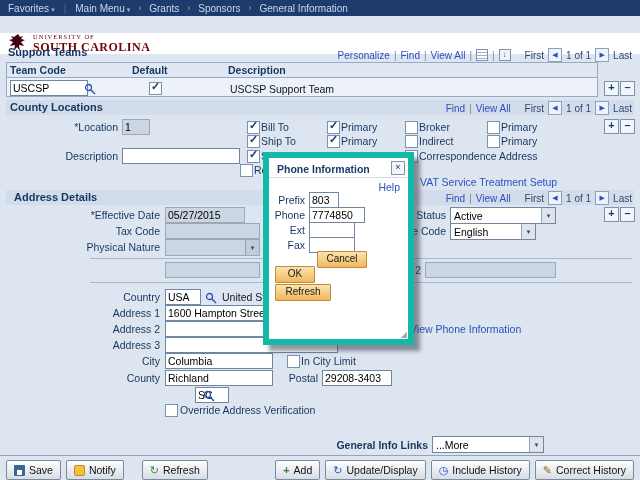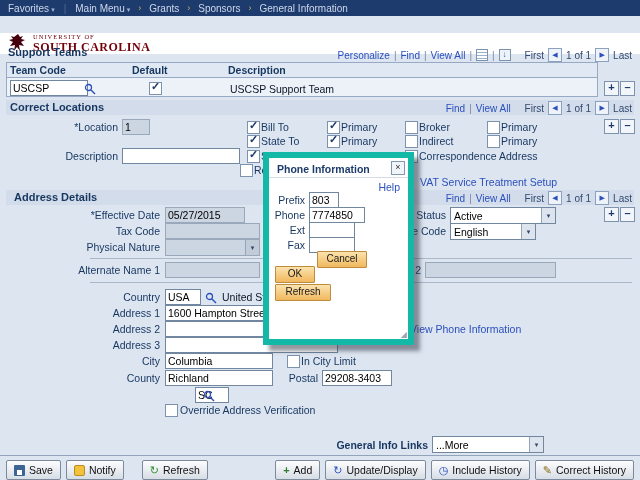--- a/index.html
+++ b/index.html
@@ -126,21 +126,21 @@
         <circle cx="4.5" cy="4.5" r="3" fill="none" stroke="#2b50bd" stroke-width="1.3"></circle>
         <line x1="7" y1="7" x2="11" y2="11" stroke="#2b50bd" stroke-width="1.5"></line>
       </svg>
   </span>
   <span class="cb checked" style="left:149px;top:82px"></span>
   <div class="val" style="left:230px;top:83px">USCSP Support Team</div>
   <span class="pm" style="left:604px;top:81px">+</span>
   <span class="pm" style="left:620px;top:81px">–</span>
 
   <div class="secbar" style="top:100px"></div>
-  <div class="abs title" style="left:10px;top:101px">Correct Locations</div>
+  <div class="abs title" style="left:10px;top:101px">County Locations</div>
   <div class="abs tbar" style="top:101px;right:8px">
     <span class="lnk">Find</span>
       <span class="sep">|</span>
     <span class="lnk">View All</span>
     <span style="width:6px"></span>
     <span class="pgtxt">First</span>
     <span class="navbtn">◀</span>
     <span class="pgtxt">1 of 1</span>
     <span class="navbtn">▶</span>
     <span class="pgtxt">Last</span>
@@ -154,21 +154,21 @@
   <span class="cb checked" style="left:247px;top:121px"></span>
   <div class="lbl" style="left:261px;top:121px">Bill To</div>
   <span class="cb checked" style="left:327px;top:121px"></span>
   <div class="lbl" style="left:341px;top:121px">Primary</div>
   <span class="cb" style="left:405px;top:121px"></span>
   <div class="lbl" style="left:419px;top:121px">Broker</div>
   <span class="cb" style="left:487px;top:121px"></span>
   <div class="lbl" style="left:501px;top:121px">Primary</div>
 
   <span class="cb checked" style="left:247px;top:135px"></span>
-  <div class="lbl" style="left:261px;top:135px">State To</div>
+  <div class="lbl" style="left:261px;top:135px">Ship To</div>
   <span class="cb checked" style="left:327px;top:135px"></span>
   <div class="lbl" style="left:341px;top:135px">Primary</div>
   <span class="cb" style="left:405px;top:135px"></span>
   <div class="lbl" style="left:419px;top:135px">Indirect</div>
   <span class="cb" style="left:487px;top:135px"></span>
   <div class="lbl" style="left:501px;top:135px">Primary</div>
 
   <div class="lbl lblr" style="left:20px;top:150px;width:98px">Description</div>
   <input class="inp" style="left: 122px; top: 148px; width: 118px;" value="">
   <span class="cb checked" style="left:247px;top:150px"></span>
@@ -214,21 +214,20 @@
   </div>
 
   <div class="lbl lblr" style="left:20px;top:241px;width:140px">Physical Nature</div>
   <div class="ddl dis" style="left:165px;top:239px;width:95px">
     <span class="dval"></span>
     <span class="dda">▾</span>
   </div>
 
   <div class="hr" style="left:90px;top:258px;width:542px"></div>
 
-  <div class="lbl lblr" style="left:20px;top:264px;width:140px">Alternate Name 1</div>
   <input class="inp dis" style="left: 165px; top: 262px; width: 95px;" value="">
   <div class="lbl lblr" style="left:331px;top:264px;width:90px">Alternate Name 2</div>
   <input class="inp dis" style="left: 425px; top: 262px; width: 131px;" value="">
 
   <div class="hr" style="left:90px;top:282px;width:542px"></div>
 
   <div class="lbl lblr" style="left:20px;top:291px;width:140px">Country</div>
   <input class="inp" style="left: 165px; top: 289px; width: 36px;" value="USA">
   <span class="abs mag" style="left:205px;top:290px">
     <svg width="12" height="12" viewBox="0 0 12 12">

